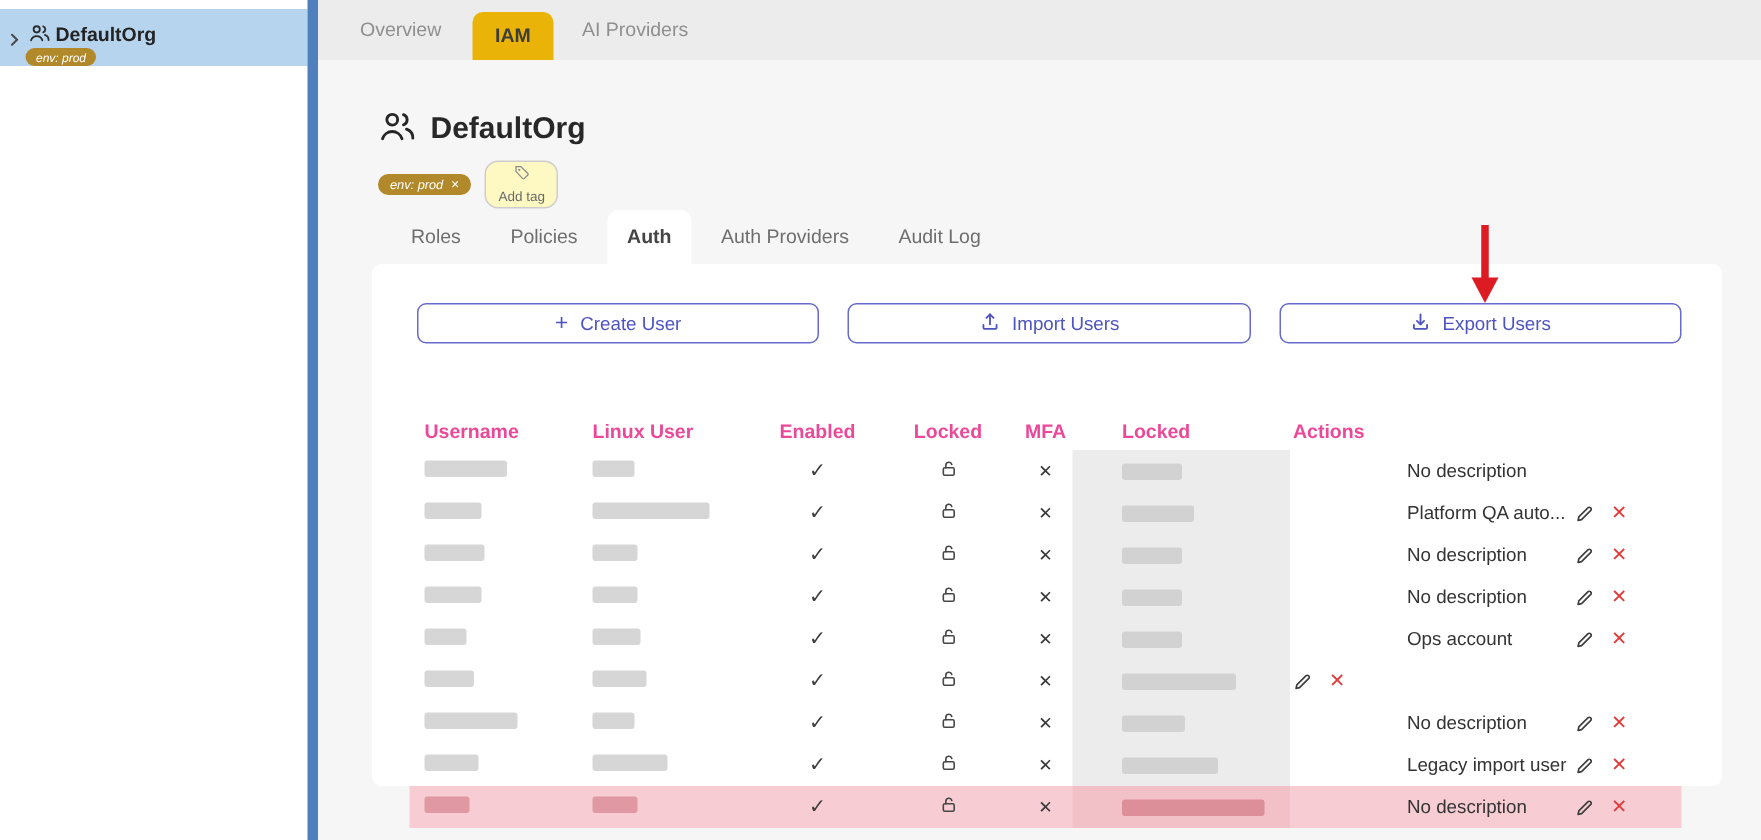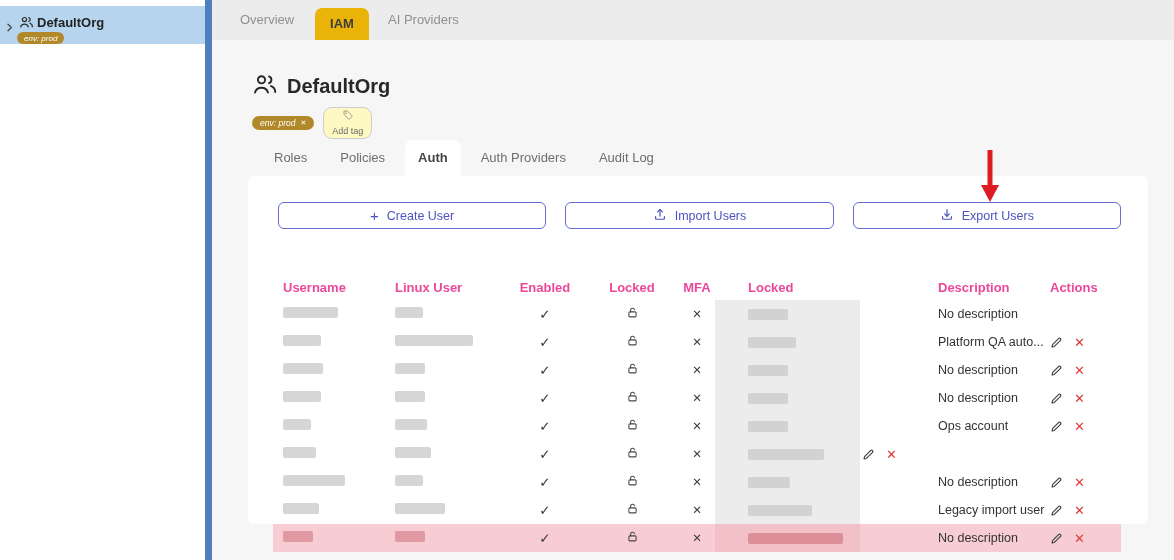--- a/index.html
+++ b/index.html
@@ -170,21 +170,20 @@
     </div>
 
     <div class="utable">
       <div class="thead">
         <div class="h-user">Username</div>
         <div class="h-linux">Linux User</div>
         <div class="h-enabled">Enabled</div>
         <div class="h-locked">Locked</div>
         <div class="h-mfa">MFA</div>
         <div class="h-expires">Locked</div>
-        <div class="h-desc">Description</div>
         <div class="h-actions">Actions</div>
       </div>
       <div>
           <div class="trow">
     <div class="c-user"><span class="redact" style="width: 55px;"></span></div>
     <div class="c-linux"><span class="redact" style="width: 28px;"></span></div>
     <div class="c-enabled">✓</div>
     <div class="c-locked">
       <span>
         <svg width="13" height="13" viewBox="0 0 14 14" fill="none" stroke="#474747" stroke-width="1.15" stroke-linecap="round">

